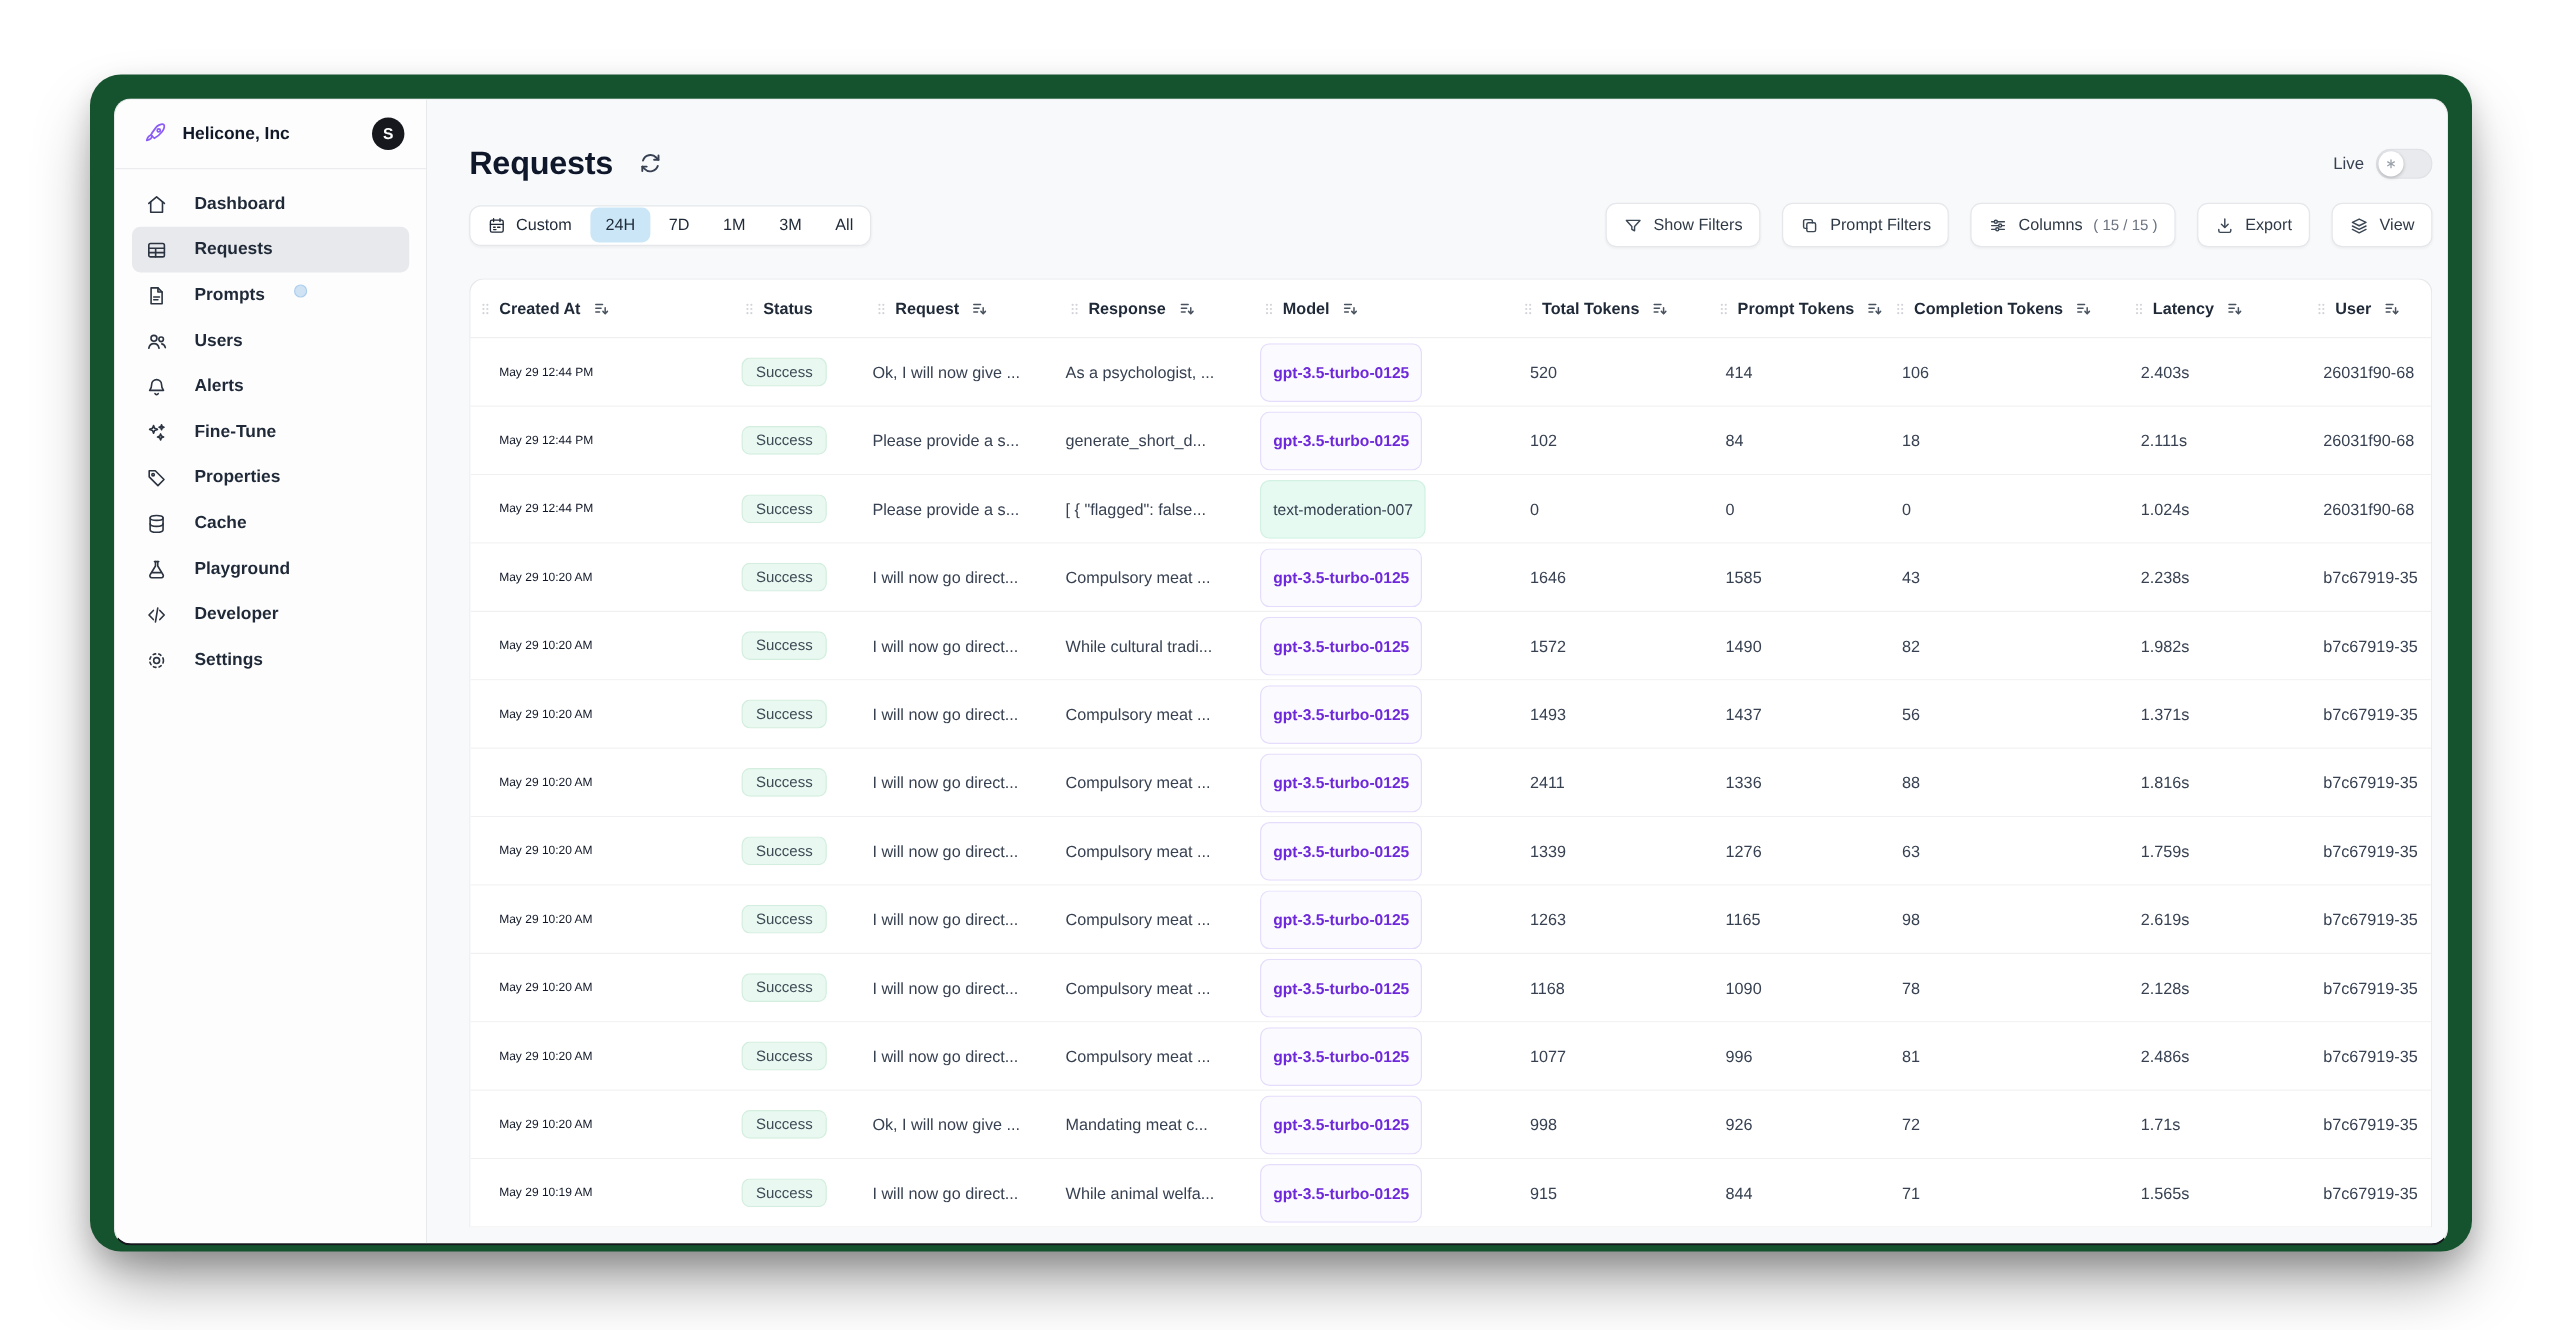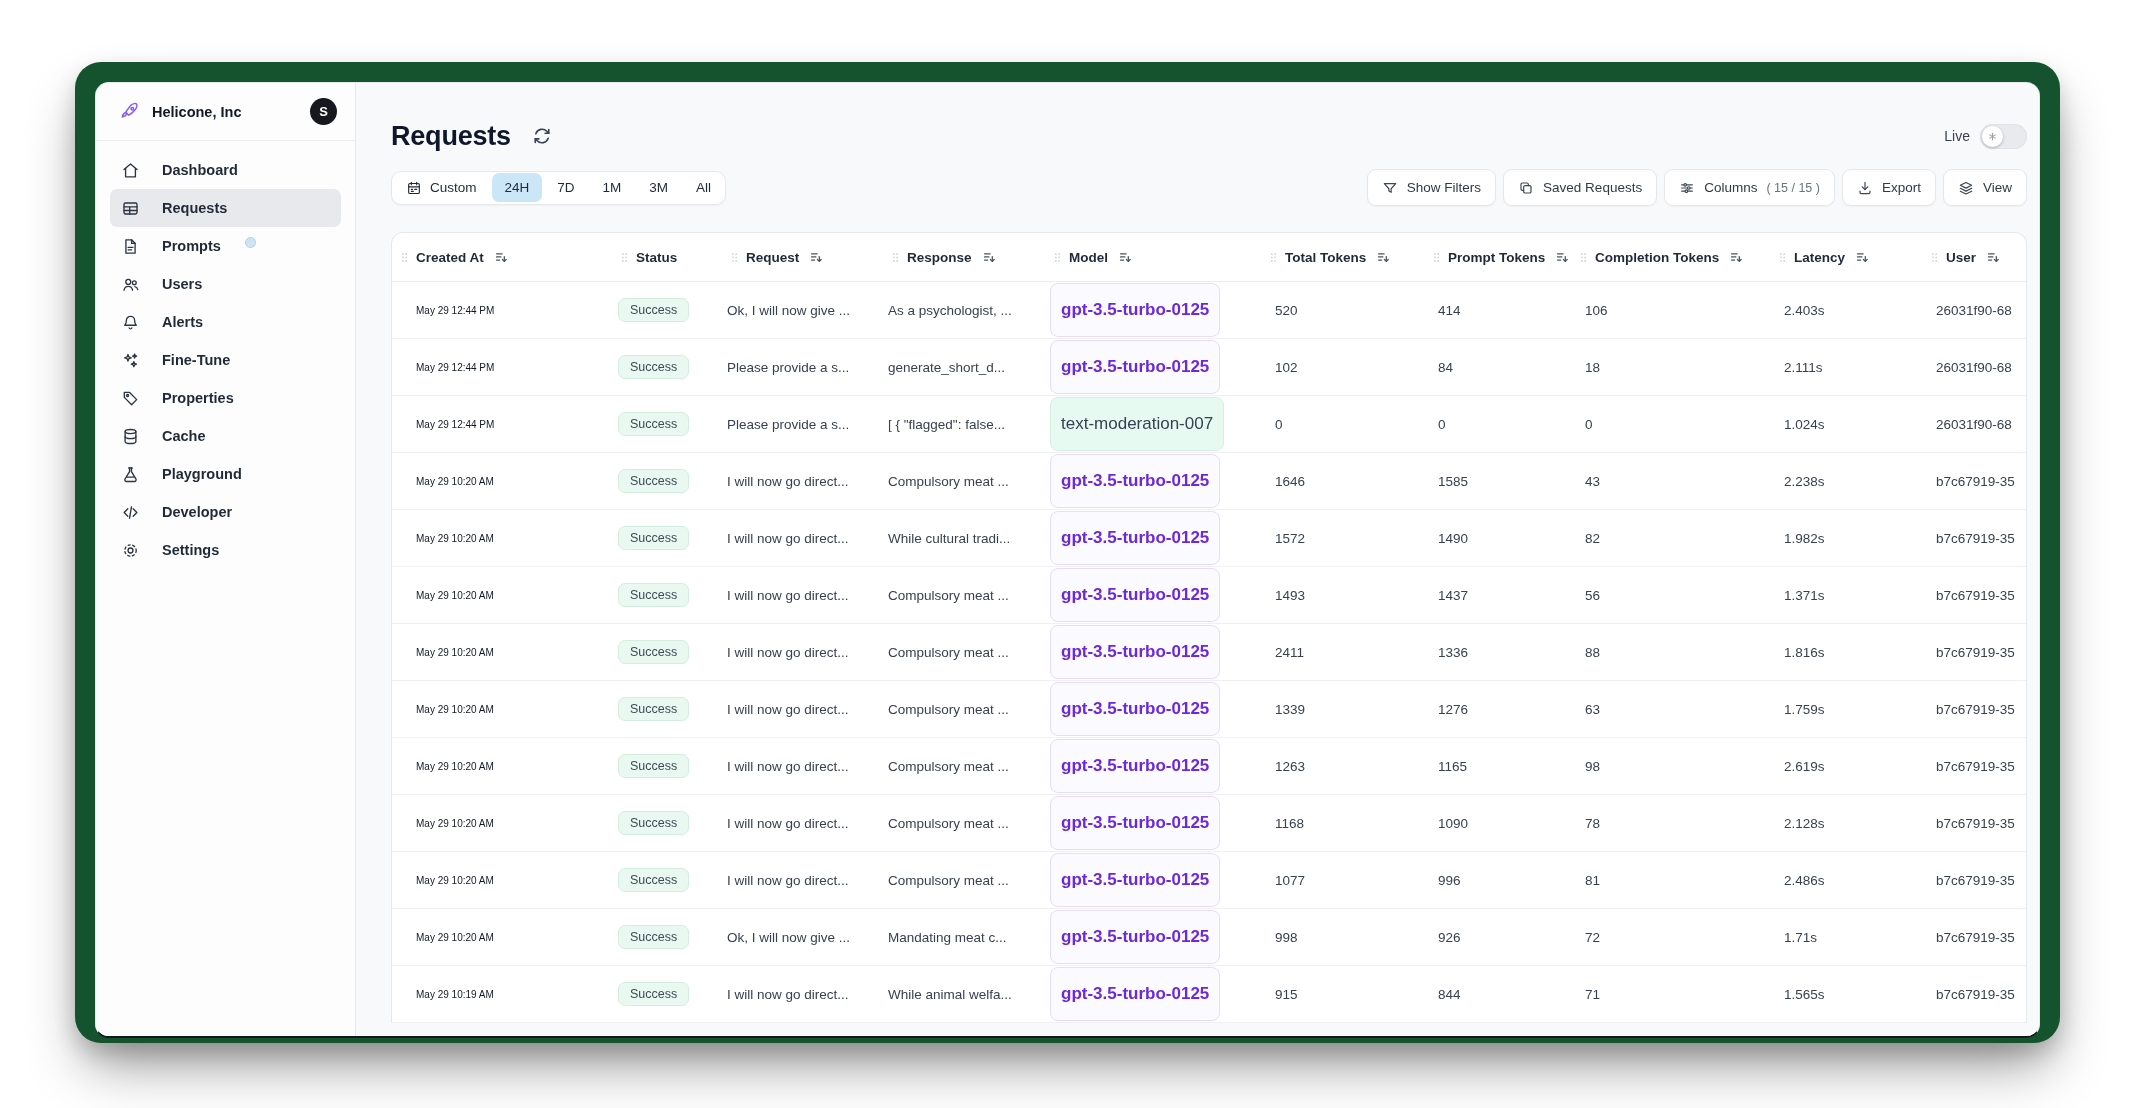--- a/index.html
+++ b/index.html
@@ -36,21 +36,21 @@
             box-shadow:inset 0 0 0 1px #e0e2e6; }
   .knob { position:absolute; left:2px; top:2px; width:21px; height:21px; border-radius:50%; background:#fff;
           box-shadow:0 1px 3px rgba(0,0,0,.25); display:flex; align-items:center; justify-content:center; color:#9aa1aa; }
 
   .toolbar { display:flex; align-items:center; margin-top:10px; }
   .seg { display:inline-flex; align-items:center; background:#fff; border:1px solid #e5e7eb; border-radius:10px;
          padding:1px; gap:2px; box-shadow:0 1px 2px rgba(0,0,0,.04); }
   .seg-btn { display:flex; align-items:center; gap:8px; border:none; background:transparent; padding:7px 13px;
              font-family:inherit; font-size:13.5px; font-weight:500; color:#1f2937; border-radius:7px; cursor:pointer; }
   .seg-btn.active { background:var(--accent-selected-range); }
-  .toolbar-right { margin-left:auto; display:flex; gap:7px; }
+  .toolbar-right { margin-left:auto; display:flex; gap:18px; }
   .tbtn { display:flex; align-items:center; gap:9px; background:#fff; border:1px solid #e5e7eb; border-radius:9px;
           height:37px; padding:0 14px; font-family:inherit; font-size:13.5px; font-weight:500; color:#2f3a46;
           box-shadow:0 1px 2px rgba(0,0,0,.04); cursor:pointer; white-space:nowrap; }
   .tbtn .ic { color:#3c4754; }
   .count { color:#6b7280; font-size:12.5px; }
 
   
   .table { margin-top:26px; width:1636px; background:#fff; border:1px solid #e7e8ea; border-bottom:none;
            border-radius:12px 12px 0 0; overflow:hidden; }
   .thead, .row { display:grid; grid-template-columns:220px 110px 161px 162px 216px 163px 147px 199px 152px minmax(0,1fr); }
@@ -59,21 +59,21 @@
         color:#1f2937; white-space:nowrap; overflow:hidden; cursor:pointer; }
   .th .drag { color:#d2d4d9; }
   .th .sort { color:#49535f; margin-left:5px; }
   .row { height:57px; align-items:center; border-bottom:1px solid #f0f0f2; background:#fff; cursor:pointer; }
   .td { padding-left:14px; font-size:13.5px; color:#374151; white-space:nowrap; overflow:hidden; }
   .td.c-created { padding-left:24px; font-size:10px; font-weight:500; color:#111827; }
   .td.c-status { padding-left:6px; }
   .td.c-request, .td.c-response, .td.c-model { padding-left:5px; }
   .badge { display:inline-block; padding:4px 11px; border-radius:7px; background:var(--success-bg);
            border:1px solid var(--success-border); color:var(--success-text); font-size:12.5px; font-weight:500; }
-  .pill { display:inline-block; padding:16px 10px; border-radius:8px; font-size:17px; font-weight:600; }
+  .pill { display:inline-block; padding:16px 10px; border-radius:8px; font-size:13px; font-weight:600; }
   .pill.purple { color:var(--model-purple-text); background:var(--model-purple-bg); border:1px solid var(--model-purple-border); }
   .pill.teal { color:var(--model-teal-text); background:var(--model-teal-bg); border:1px solid var(--model-teal-border); font-weight:500; }
 
   .ic { display:inline-flex; width:19px; height:19px; flex:0 0 auto; }
   .ic svg { width:100%; height:100%; }
   .ic.sm { width:16px; height:16px; }
   .ic.drag { width:13px; height:13px; }
   .ic.sort { width:15px; height:15px; }
   .ic.xs { width:11px; height:11px; }
   .ic.logo { width:22px; height:22px; color:var(--logo-purple); }
@@ -274,21 +274,21 @@
             </span>
             <span>Show Filters</span>
           </button>
           <button class="tbtn">
             <span class="ic sm">
               <svg viewBox="0 0 24 24" fill="none" stroke="currentColor" stroke-width="1.8" stroke-linecap="round" stroke-linejoin="round">
                 <rect x="8.5" y="8.5" width="11" height="11" rx="2"></rect>
                 <path d="M15.5 8.5V6.5a2 2 0 0 0-2-2h-7a2 2 0 0 0-2 2v7a2 2 0 0 0 2 2h2"></path>
               </svg>
             </span>
-            <span>Saved Requests</span>
+            <span>Prompt Filters</span>
           </button>
           <button class="tbtn">
             <span class="ic sm">
               <svg viewBox="0 0 24 24" fill="none" stroke="currentColor" stroke-width="1.8" stroke-linecap="round">
                 <path d="M4 7.3h3.4M11.2 7.3H20M4 12h8.8M16.6 12H20M4 16.7h5.2M13 16.7h7"></path>
                 <circle cx="9.3" cy="7.3" r="1.9" fill="#fff"></circle>
                   <circle cx="14.7" cy="12" r="1.9" fill="#fff"></circle>
                   <circle cx="11.1" cy="16.7" r="1.9" fill="#fff"></circle>
               </svg>
             </span>

